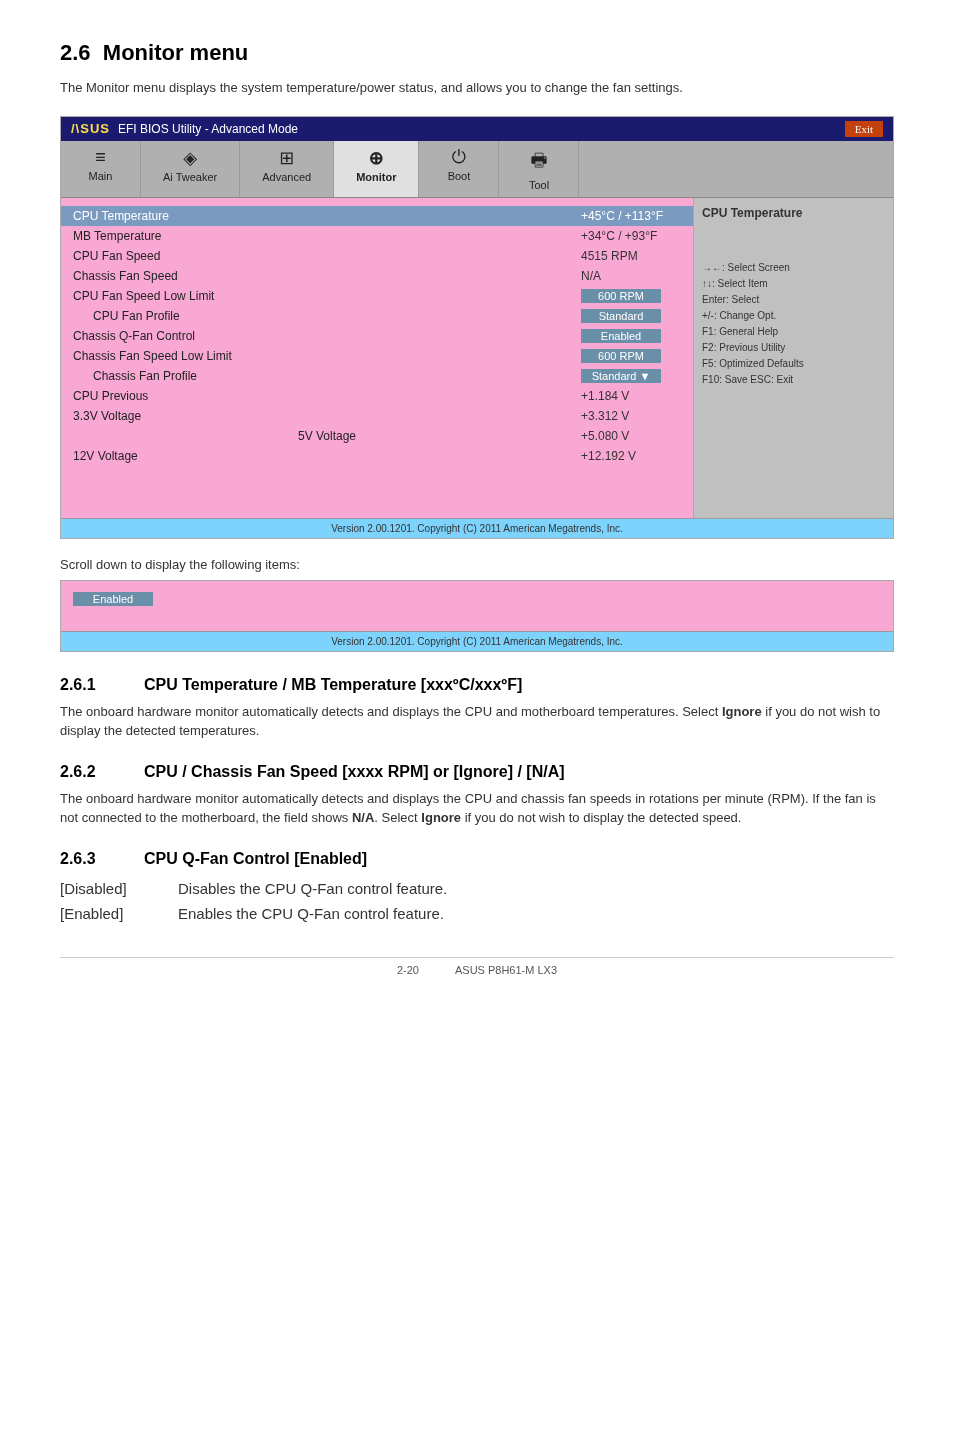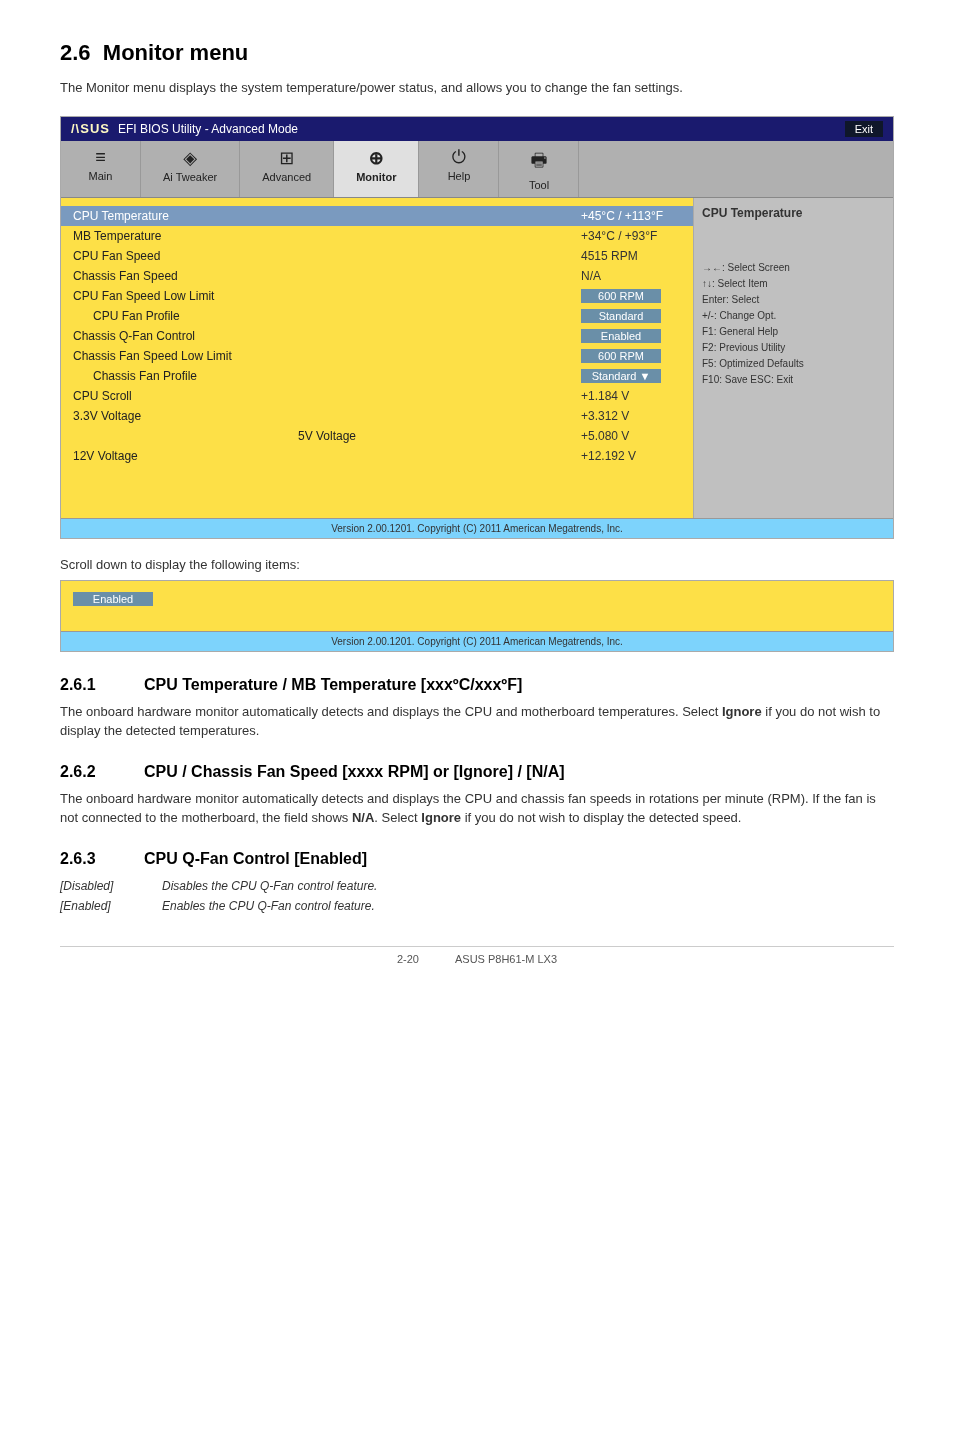--- a/index.html
+++ b/index.html
@@ -46,29 +46,30 @@
       align-items: center;
       gap: 8px;
     }
     .asus-logo {
       font-size: 13px;
       font-weight: bold;
       color: #fff;
       letter-spacing: 1px;
     }
     .asus-logo span {
-      color: #fef9c3;
+      color: #fde047;
     }
     .bios-exit-btn {
-      background: #0f172a;
+      background: #c2410c;
       color: #fff;
       padding: 2px 10px;
       font-size: 11px;
       border: none;
       cursor: pointer;
+      font-family: Liberation Serif, serif;
     }
 
     
     .bios-nav {
       background: #b0b0b0;
       display: flex;
       border-bottom: 1px solid #888;
     }
     .bios-tab {
       display: flex;
@@ -86,21 +87,21 @@
       font-weight: bold;
     }
     .tab-icon {
       font-size: 18px;
       margin-bottom: 2px;
     }
 
     
     .bios-content {
       display: flex;
-      background: #fde047;
+      background: #f9a8d4;
       min-height: 320px;
     }
     .bios-main {
       flex: 1;
       padding: 8px 0;
     }
     .bios-sidebar {
       width: 200px;
       background: #c0c0c0;
       border-left: 1px solid #aaa;
@@ -191,24 +192,23 @@
       font-size: 13px;
       line-height: 1.5;
       color: #333;
       margin-bottom: 6px;
     }
     .subsection-table {
       margin-top: 6px;
     }
     .subsection-table-row {
       display: flex;
-      gap: 12px;
-      font-size: 12px;
+      gap: 28px;
+      font-size: 15px;
       line-height: 1.7;
-      font-style: italic;
     }
     .option-key {
       min-width: 90px;
       color: #333;
     }
     .option-val {
       color: #333;
     }
 
     .scroll-label {
@@ -257,21 +257,21 @@
     <div class="bios-tab">
       <span class="tab-icon">⊞</span>
       <span>Advanced</span>
     </div>
     <div class="bios-tab active">
       <span class="tab-icon">⊕</span>
       <span>Monitor</span>
     </div>
     <div class="bios-tab">
       <span class="tab-icon">⏻</span>
-      <span>Help</span>
+      <span>Boot</span>
     </div>
     <div class="bios-tab">
       <span class="tab-icon">🖶</span>
       <span>Tool</span>
     </div>
   </div>
 
   <div class="bios-content">
     <div class="bios-main" id="bios-rows-container">
 
@@ -305,21 +305,21 @@
         </div>
         <div class="bios-row">
           <span class="bios-row-label" style="padding-left: 0px;">Chassis Fan Speed Low Limit</span>
           <span class="bios-row-value"><span class="bios-badge">600 RPM</span></span>
         </div>
         <div class="bios-row">
           <span class="bios-row-label" style="padding-left: 20px;">  Chassis Fan Profile</span>
           <span class="bios-row-value"><span class="bios-badge">Standard ▼</span></span>
         </div>
         <div class="bios-row">
-          <span class="bios-row-label" style="padding-left: 0px;">CPU Scroll</span>
+          <span class="bios-row-label" style="padding-left: 0px;">CPU Previous</span>
           <span class="bios-row-value">+1.184 V</span>
         </div>
         <div class="bios-row">
           <span class="bios-row-label" style="padding-left: 0px;">3.3V Voltage</span>
           <span class="bios-row-value">+3.312 V</span>
         </div>
         <div class="bios-row">
           <span class="bios-row-label" style="padding-left: 0px; text-align: center;">5V Voltage</span>
           <span class="bios-row-value">+5.080 V</span>
         </div>

